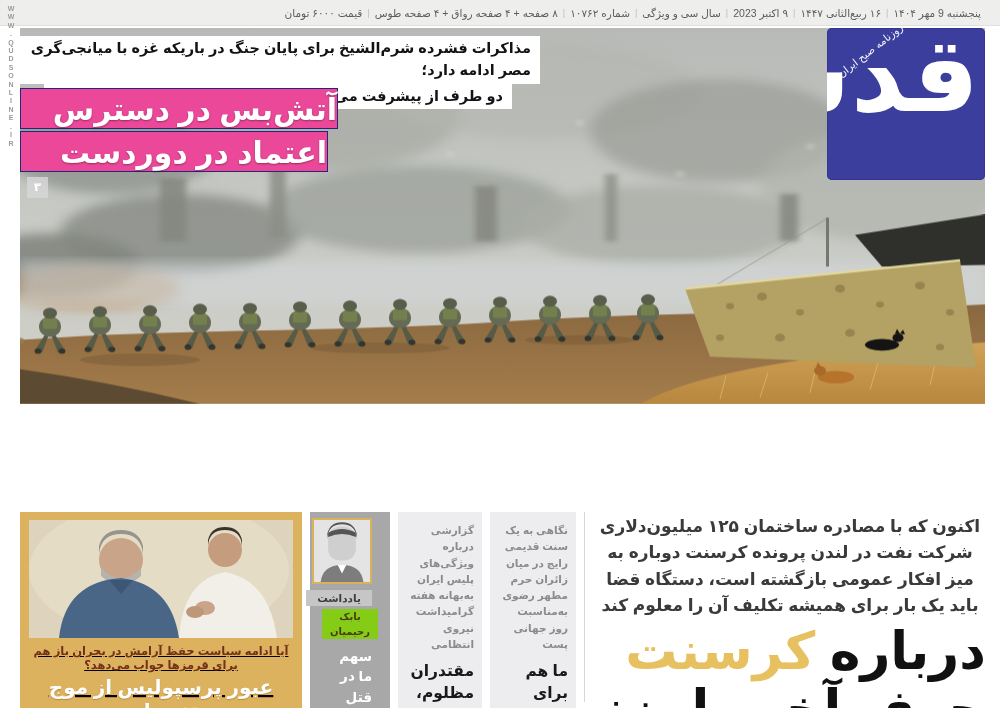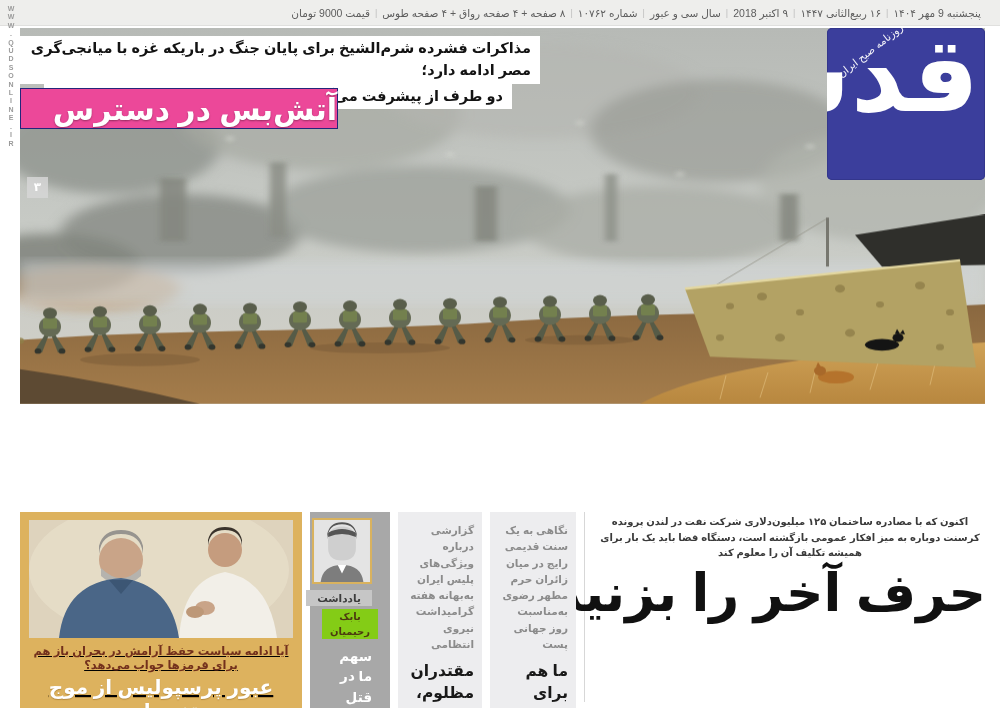--- a/index.html
+++ b/index.html
@@ -46,21 +46,21 @@
 
   
   .col{position:absolute;top:512px;height:228px;box-sizing:border-box;}
   .divider{position:absolute;top:512px;left:584px;width:1px;height:190px;background:#d7d7d7;}
 
   .badge{position:relative;width:20px;height:18px;background:linear-gradient(135deg,#ececec 0 5px,#bcbcbc 5px);
          color:#fff;font-size:11px;font-weight:bold;text-align:center;line-height:18px;}
 
   
   .lead{left:594px;width:392px;direction:rtl;}
-  .lead-par{text-align:center;font-size:10px;font-weight:600;color:#3a3a3a;line-height:1.55;margin:2px 0 4px 0;}
+  .lead-par{text-align:center;font-size:17px;font-weight:600;color:#3a3a3a;line-height:1.55;margin:2px 0 4px 0;}
   .lead-h{text-align:right;font-weight:900;color:#111;font-size:52px;line-height:1.1;white-space:nowrap;}
   .lead-h .hl{color:#e7c05f;}
   .lead .badge{position:absolute;bottom:2px;right:auto;left:378px;left:0;}
   .lead-badge{position:absolute;bottom:2px;left:0;}
 
   
   .textcol{background:#ededef;padding:10px 8px;direction:rtl;text-align:right;}
   .textcol .kick{color:#8b8b8b;font-size:10.5px;line-height:1.55;font-weight:600;margin-bottom:8px;}
   .textcol .head{color:#191919;font-size:15.5px;line-height:1.4;font-weight:800;}
   .textcol .badge{position:absolute;bottom:6px;left:6px;}
@@ -92,29 +92,29 @@
 </head>
 <body>
 
 <div class="page">
 
   <div class="topbar">
       <span class="seg">پنجشنبه 9 مهر ۱۴۰۴</span>
       <span class="sep">|</span>
       <span class="seg">۱۶ ربیع‌الثانی ۱۴۴۷</span>
       <span class="sep">|</span>
-      <span class="seg">۹ اکتبر 2018</span>
-      <span class="sep">|</span>
-      <span class="seg">سال سی و عبور</span>
+      <span class="seg">۹ اکتبر 2023</span>
+      <span class="sep">|</span>
+      <span class="seg">سال سی و ویژگی</span>
       <span class="sep">|</span>
       <span class="seg">شماره ۱۰۷۶۲</span>
       <span class="sep">|</span>
       <span class="seg">۸ صفحه + ۴ صفحه رواق + ۴ صفحه طوس</span>
       <span class="sep">|</span>
-      <span class="seg">قیمت 9000 تومان</span>
+      <span class="seg">قیمت ۶۰۰۰ تومان</span>
     </div>
 
   <div class="vert-url">
       <div>W</div>
       <div>W</div>
       <div>W</div>
       <div>.</div>
       <div>Q</div>
       <div>U</div>
       <div>D</div>
@@ -260,34 +260,36 @@
       </g>
     </svg>
 
     <div class="kicker-box">
       <span class="kicker-line">مذاکرات فشرده شرم‌الشیخ برای پایان جنگ در باریکه غزه با میانجی‌گری مصر ادامه دارد؛</span>
       <span class="kicker-line l2">دو طرف از پیشرفت می‌گویند اما تضمین‌ها هنوز محل تردید است</span>
     </div>
 
     <div class="blue-stack">
       <span class="blue-box">آتش‌بس در دسترس</span>
+      <span class="blue-box l2">اعتماد در دوردست</span>
     </div>
 
     <div class="photo-badge">۳</div>
   </div>
 
   <div class="masthead">
     <span class="tagline">روزنامه صبح ایران</span>
     <span class="name">قدس</span>
   </div>
 
   <div class="divider"></div>
 
   <div class="col lead">
     <div class="lead-par">اکنون که با مصادره ساختمان ۱۲۵ میلیون‌دلاری شرکت نفت در لندن پرونده کرسنت دوباره به میز افکار عمومی بازگشته است، دستگاه قضا باید یک بار برای همیشه تکلیف آن را معلوم کند</div>
+    <div class="lead-h"><span>درباره </span><span class="hl">کرسنت</span></div>
     <div class="lead-h">حرف آخر را بزنید</div>
     <div class="badge lead-badge">۲</div>
   </div>
 
   <div class="col textcol col-post">
     <div class="kick">نگاهی به یک سنت قدیمی رایج در میان زائران حرم مطهر رضوی به‌مناسبت روز جهانی پست</div>
     <div class="head">ما هم برای امام‌رضا(ع) نامه بنویسیم</div>
     <div class="ravagh">رواق</div>
   </div>
 

